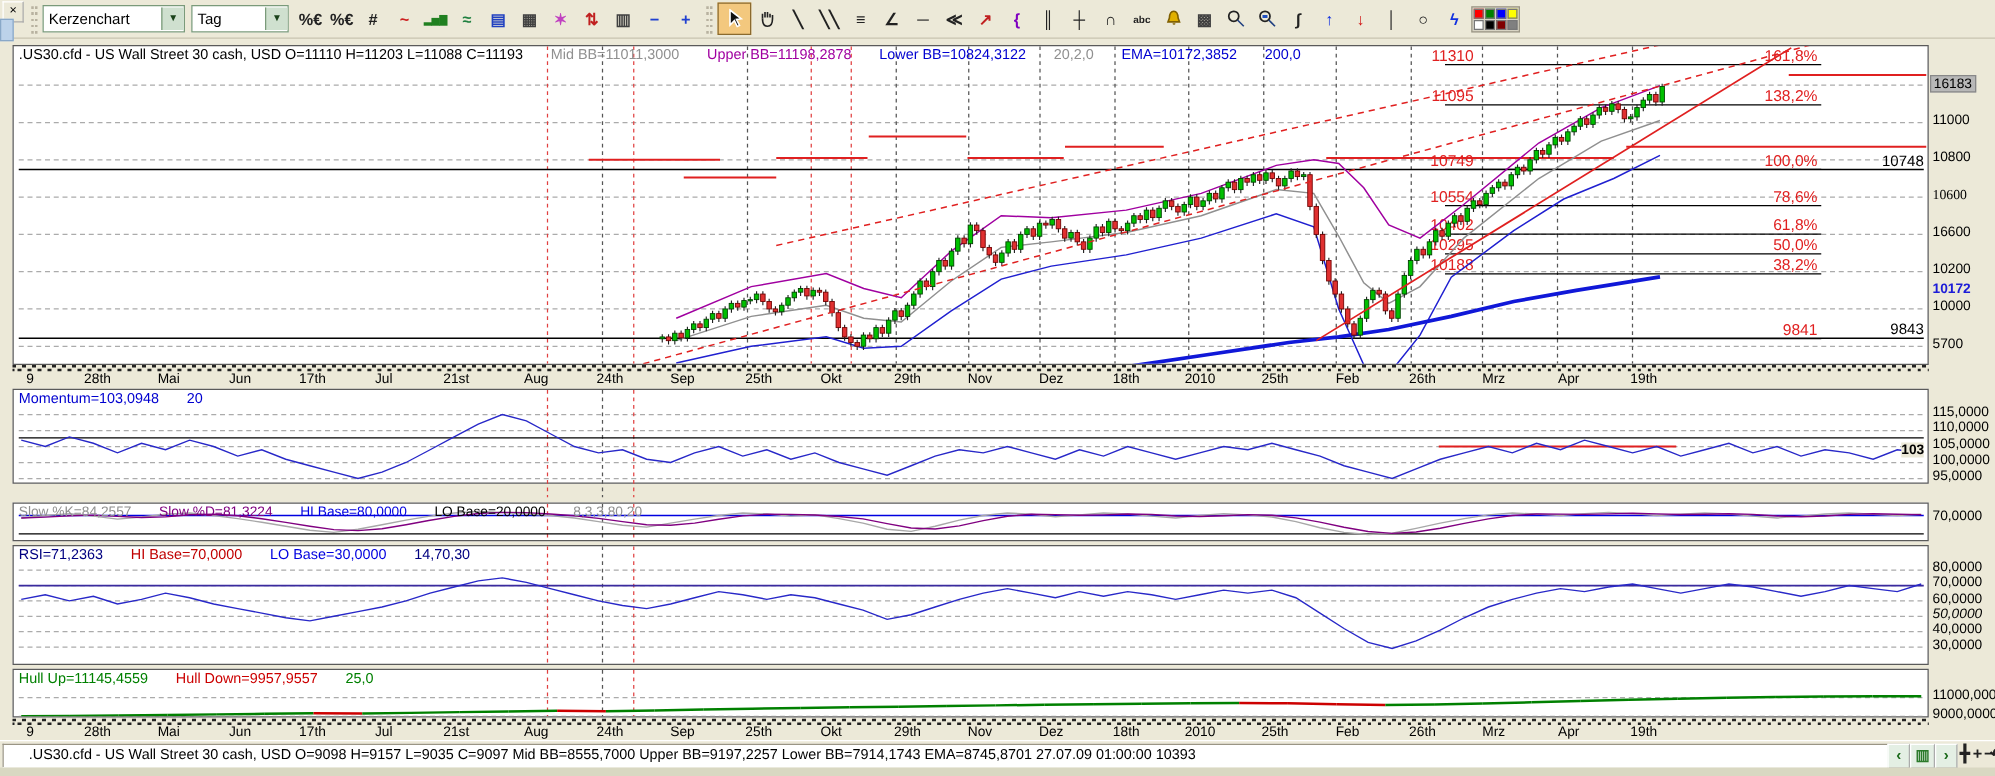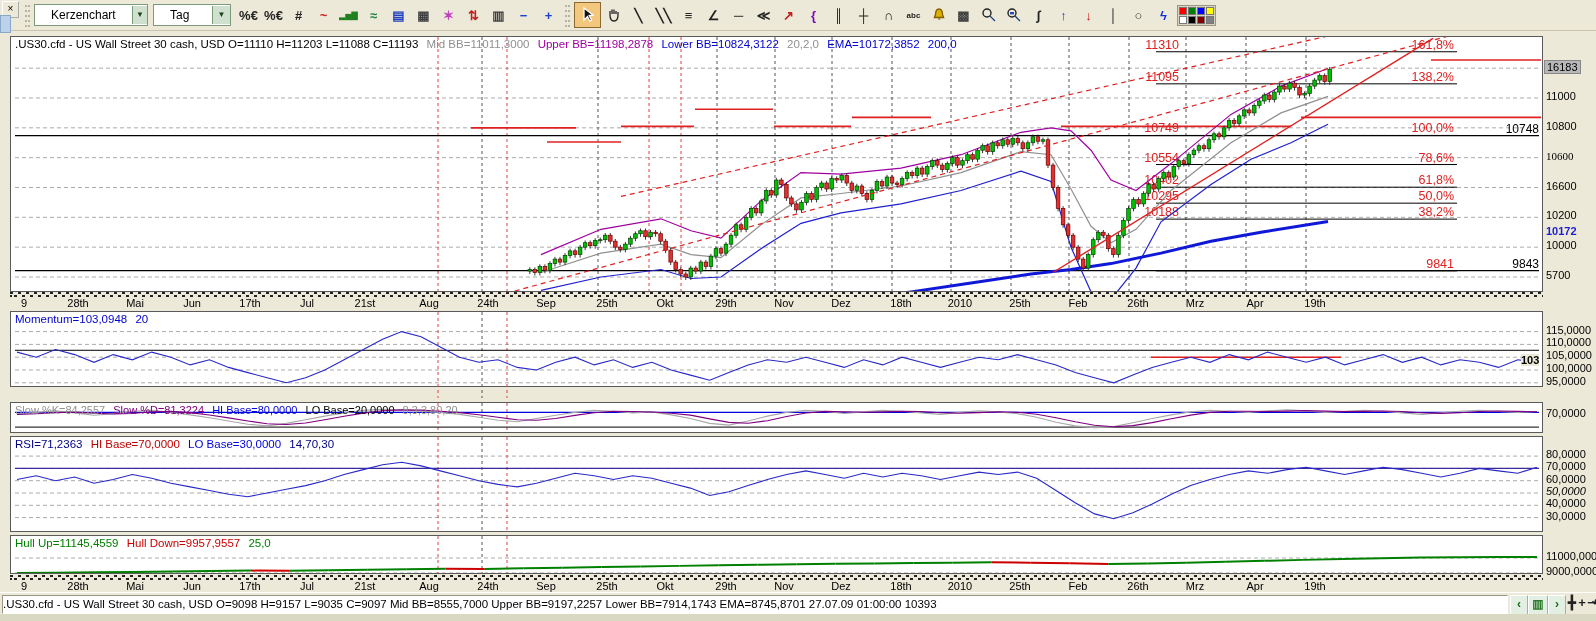--- a/index.html
+++ b/index.html
@@ -9,62 +9,62 @@
   .toolbar{position:absolute;left:0;top:0;width:1596px;height:30px;background:#ece9d8;
            border-bottom:1px solid #c8c4b0;display:flex;align-items:center;gap:1px;}
   .closebtn{width:15px;height:15px;margin:0 2px 12px 2px;background:#ece9d8;border:1px outset #fff;
             font-size:10px;line-height:13px;text-align:center;cursor:default;}
   .grip{width:5px;height:24px;margin:0 3px;
         background-image:repeating-linear-gradient(180deg,#b8b2a0 0 2px,transparent 2px 5px),
                          repeating-linear-gradient(180deg,#b8b2a0 0 2px,transparent 2px 5px);
         background-size:2px 100%,2px 100%;background-position:0 2px,3px 2px;background-repeat:no-repeat;}
   .dd{height:20px;background:#fff;border:1px solid #7a9a7a;display:flex;align-items:center;
       font-size:12px;margin-right:4px;}
-  .dd .ddtxt{padding:0 16px;flex:1;}
+  .dd .ddtxt{padding:0 4px;flex:1;}
   .dd .ddbtn{width:17px;height:18px;background:#cfe0cf;border-left:1px solid #7a9a7a;
              font-size:8px;text-align:center;line-height:18px;color:#1a421a;}
   .tbi{width:25px;height:24px;display:flex;align-items:center;justify-content:center;
        font-size:13px;font-weight:bold;cursor:default;}
   .tbi.pressed{background:#f3c87e;border:1px solid #8a6a2f;}
   .tbi svg{display:block;}
   .palette{display:grid;grid-template-columns:repeat(4,8px);grid-auto-rows:8px;gap:1px;
            padding:1px;background:#d8d4c4;border:1px solid #9a9584;}
   .palette div{border:1px solid #777;box-sizing:border-box;}
   .miniscroll{position:absolute;left:0;top:15px;width:9px;height:16px;background:#bcd2ea;
               border:1px solid #89a8c8;}
   
   .pane{position:absolute;left:10px;width:1533px;background:#fff;border:1px solid #5a5a5a;box-sizing:border-box;}
   #pane-main{top:36px;height:256px;}
   #pane-momentum{top:311px;height:76px;}
   #pane-slow{top:402px;height:31px;}
   #pane-rsi{top:436px;height:96px;}
   #pane-hull{top:535px;height:39px;}
   .pane svg{position:absolute;left:0;top:0;}
   .ptitle{position:absolute;left:4px;top:1px;font-size:11.5px;white-space:nowrap;z-index:5;background:transparent;}
-  .ptitle span{margin-right:5px;}
+  .ptitle span{margin-right:19px;}
   
   .dateaxis{position:absolute;left:10px;width:1533px;height:17px;background:#ece9d8;}
   #dateaxis1{top:292px;}
   #dateaxis2{top:575px;}
   .dateaxis .ticks{position:absolute;left:0;top:0;width:100%;height:5px;
       background-image:repeating-linear-gradient(90deg,#222 0 3px,transparent 3px 8px),
                        repeating-linear-gradient(90deg,#222 0 3px,transparent 3px 8px);
       background-size:100% 2px,100% 2px;background-position:0 0,4px 3px;background-repeat:repeat-x;}
   .dlabel{position:absolute;top:5px;width:40px;text-align:center;font-size:11px;color:#000;}
   
   #axis-col{position:absolute;left:1543px;top:0;width:53px;height:621px;}
   .alabel{position:absolute;left:3px;font-size:11px;color:#000;white-space:nowrap;}
   .alabel.cur{background:#b8b8b8;border:1px solid #888;padding:0 2px;left:1px;}
   .alabel.ema{color:#1c1cd8;font-weight:bold;z-index:3;}
   
   .statusbar{position:absolute;left:0;top:592px;width:1596px;height:22px;background:#ece9d8;
              border-top:1px solid #fff;}
   .statusfield{position:absolute;left:2px;top:2px;width:1504px;height:17px;background:#fff;
                border:1px solid #9a9584;border-right-color:#fff;border-bottom-color:#fff;
-               font-size:11.5px;line-height:17px;padding-left:0;white-space:nowrap;overflow:hidden;}
+               font-size:11.5px;line-height:17px;padding-left:20px;white-space:nowrap;overflow:hidden;}
   .sbtn{position:absolute;top:2px;height:18px;background:#e4efe4;border:1px outset #fff;
         font-size:12px;font-weight:bold;color:#1a6a1a;text-align:center;line-height:16px;}
   .sico{position:absolute;top:2px;font-size:13px;font-weight:bold;color:#222;width:12px;text-align:center;}
   .bottomstrip{position:absolute;left:0;top:614px;width:1596px;height:7px;background:#d9d8c2;}
 </style>
 </head>
 <body>
 
 <div class="toolbar">
   <div class="closebtn">×</div>

